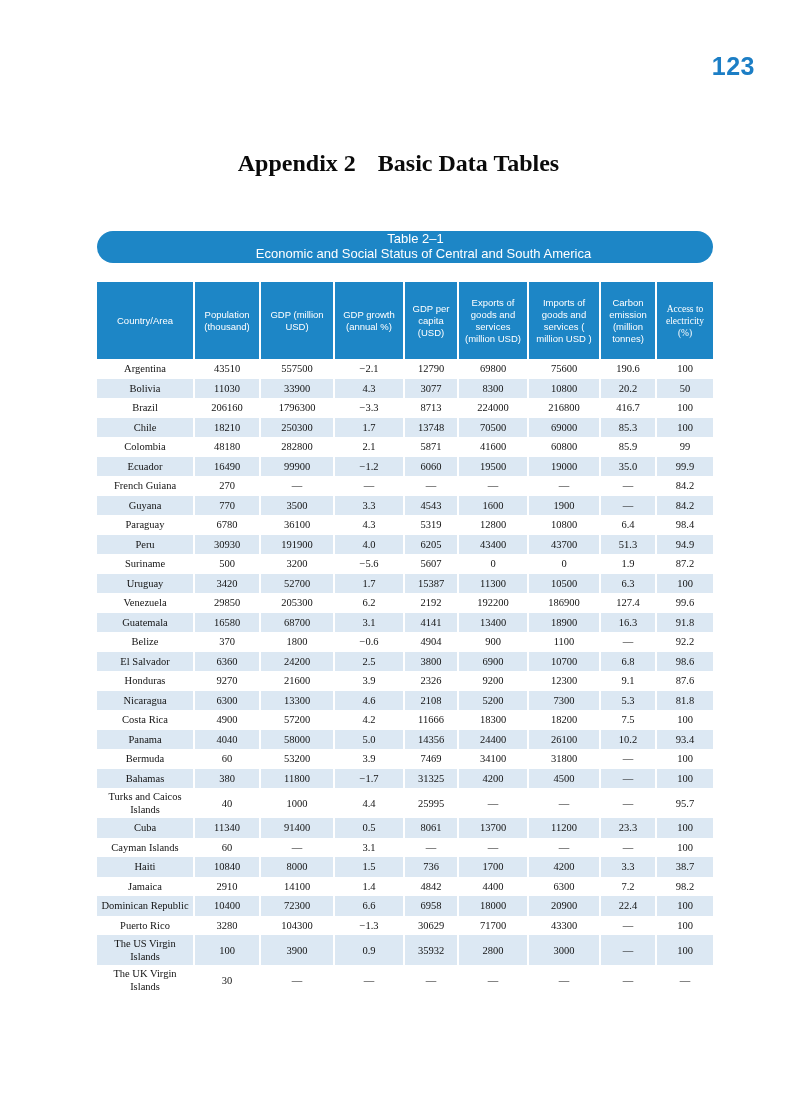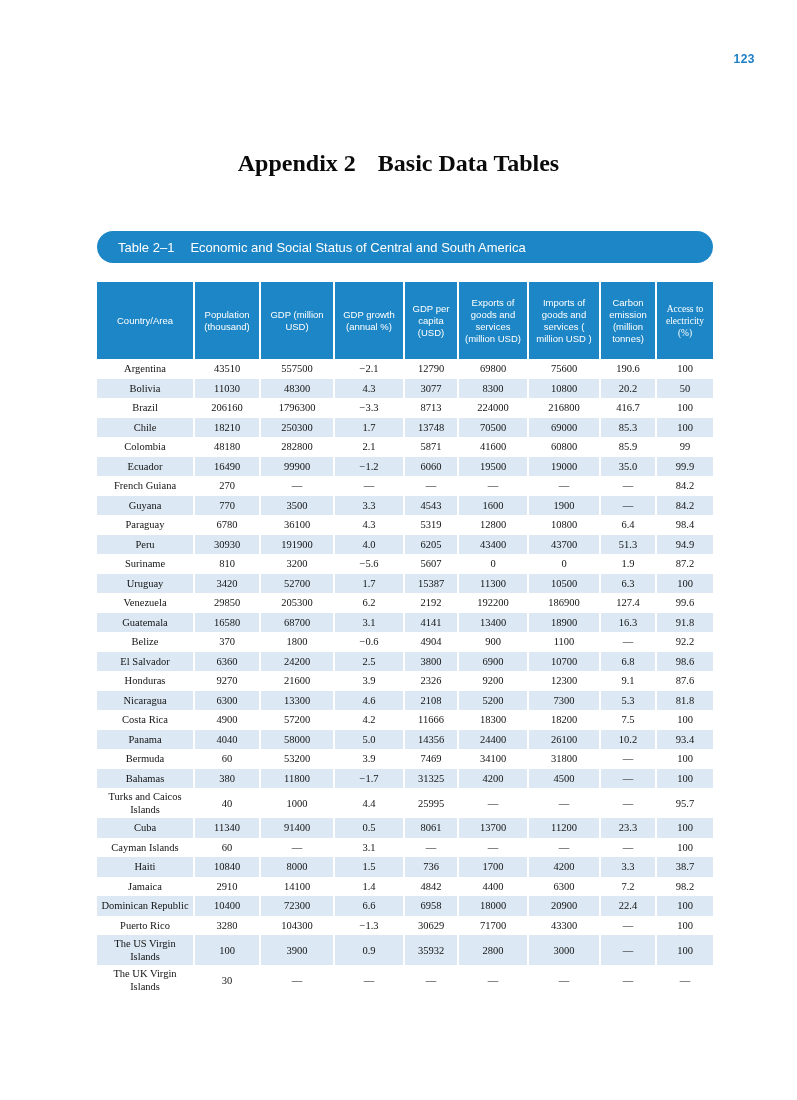--- a/index.html
+++ b/index.html
@@ -14,21 +14,21 @@
     position:relative;
     width:797px;height:1100px;
     background:#ffffff;
     font-family:"Liberation Serif","DejaVu Serif",serif;
     color:var(--ink);
     overflow:hidden;
   }
   .page-number{
     position:absolute;top:52px;right:42px;
     font-family:"Liberation Sans","DejaVu Sans",sans-serif;
-    font-weight:bold;font-size:12px;color:var(--pagenum);
+    font-weight:bold;font-size:25px;color:var(--pagenum);
     letter-spacing:0.5px;
   }
   .doc-title{
     position:absolute;top:150px;left:0;width:100%;
     margin:0;text-align:center;
     font-family:"Liberation Serif","DejaVu Serif",serif;
     font-weight:bold;font-size:24px;color:#0a0a0a;
   }
   .doc-title .gap{display:inline-block;width:22px;}
   .table-area{
@@ -36,20 +36,21 @@
   }
   .caption-bar{
     height:32px;width:616px;
     background:var(--accent);
     border-radius:16px;
     display:flex;align-items:center;
     padding-left:21px;
     font-family:"Liberation Sans","DejaVu Sans",sans-serif;
     font-size:13px;color:#ffffff;
     white-space:nowrap;
+    flex-direction:column;
   }
   .caption-bar .caption-title{margin-left:16px;}
   table.data{
     margin-top:19px;
     width:616px;
     border-collapse:collapse;
     table-layout:fixed;
   }
   table.data th{
     background:var(--accent);
@@ -124,21 +125,21 @@
             <td>−2.1</td>
             <td>12790</td>
             <td>69800</td>
             <td>75600</td>
             <td>190.6</td>
             <td>100</td>
           </tr>
           <tr class="striped">
             <td>Bolivia</td>
             <td>11030</td>
-            <td>48300</td>
+            <td>33900</td>
             <td>4.3</td>
             <td>3077</td>
             <td>8300</td>
             <td>10800</td>
             <td>20.2</td>
             <td>50</td>
           </tr>
           <tr>
             <td>Brazil</td>
             <td>206160</td>
@@ -222,21 +223,21 @@
             <td>191900</td>
             <td>4.0</td>
             <td>6205</td>
             <td>43400</td>
             <td>43700</td>
             <td>51.3</td>
             <td>94.9</td>
           </tr>
           <tr>
             <td>Suriname</td>
-            <td>810</td>
+            <td>500</td>
             <td>3200</td>
             <td>−5.6</td>
             <td>5607</td>
             <td>0</td>
             <td>0</td>
             <td>1.9</td>
             <td>87.2</td>
           </tr>
           <tr class="striped">
             <td>Uruguay</td>

